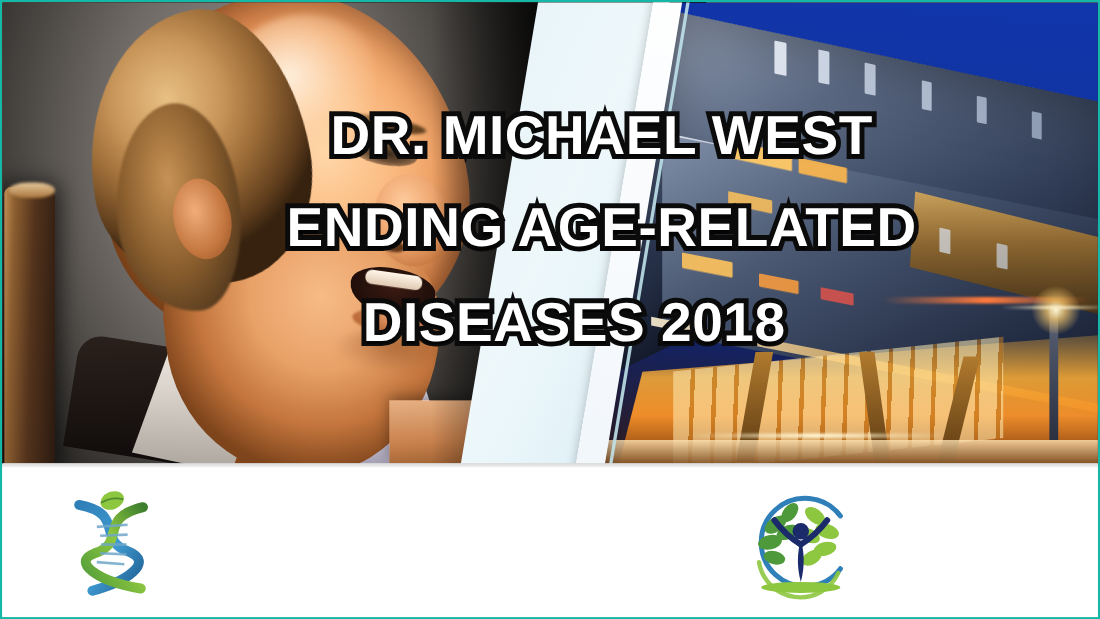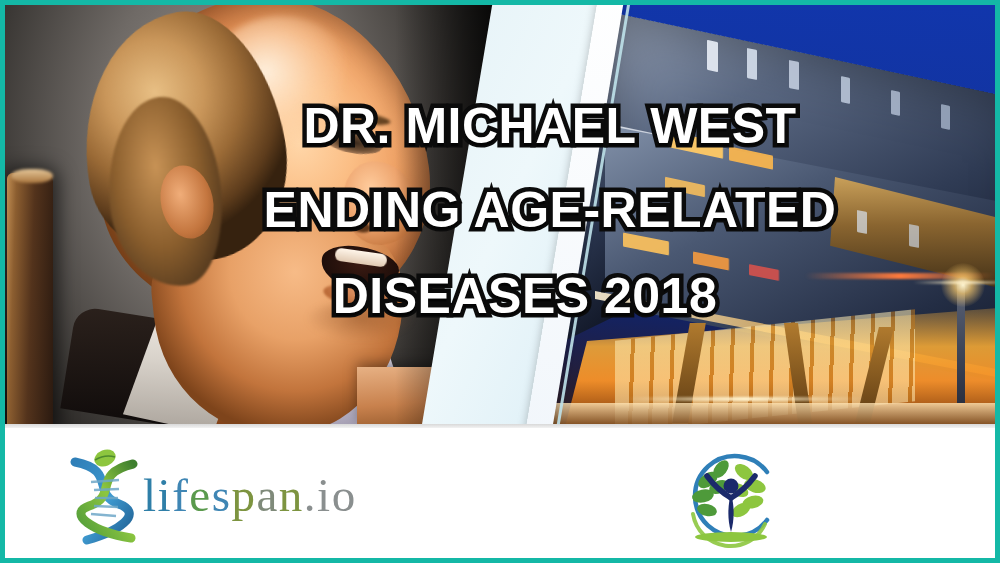--- a/index.html
+++ b/index.html
@@ -1,21 +1,21 @@
 <!DOCTYPE html>
 <html><head>
 <meta charset="utf-8">
 <title>Video Thumbnail</title>
 <style>
   html,body{margin:0;padding:0;background:#fff;}
   body{width:1000px;height:563px;overflow:hidden;
        font-family:"Liberation Sans",sans-serif;}
 
   .thumb{position:relative;width:1000px;height:563px;
-         box-sizing:border-box;border:5px solid #14b8a6;background:#fff;overflow:hidden;}
+         box-sizing:border-box;border:2px solid #14b8a6;background:#fff;overflow:hidden;}
 
   
   .photo-area{position:absolute;left:0;top:0;width:1000px;height:420px;overflow:hidden;
               background:#000;}
 
   
   .photo-left{position:absolute;left:0;top:0;width:640px;height:420px;overflow:hidden;
               background:#19110c;}
   .pl-wall{position:absolute;left:0;top:0;width:100%;height:100%;
            background:
@@ -314,23 +314,20 @@
       <g stroke="#6fa8c8" stroke-width="2.4" opacity=".85">
         <line x1="30" y1="34" x2="58" y2="32"></line>
         <line x1="33" y1="42" x2="58" y2="41"></line>
         <line x1="34" y1="50" x2="57" y2="50"></line>
         <line x1="33" y1="58" x2="57" y2="59"></line>
         <line x1="30" y1="66" x2="55" y2="68"></line>
       </g>
       <ellipse cx="44" cy="10" rx="11" ry="8" fill="#8dc63f" transform="rotate(-22 44 10)"></ellipse>
       <path d="M34 12 Q44 6 54 9" stroke="#4e8a2e" stroke-width="1.6" fill="none"></path>
     </svg>
-    <div class="ls-word">
-      <span class="c-a">l</span><span class="c-a">i</span><span class="c-c">f</span><span class="c-b">e</span><span class="c-c">s</span><span class="c-d">p</span><span class="c-e">a</span><span class="c-d">n</span><span class="c-f">.</span><span class="c-f">i</span><span class="c-f">o</span>
-    </div>
   </div>
 
   <div class="leaf-logo">
     <svg width="100" height="108" viewBox="0 0 100 108">
       <path d="M86 30 A40 40 0 1 0 86 78" fill="none" stroke="#2f7fb8" stroke-width="4.5" stroke-linecap="round"></path>
       <path d="M12 72 A38 38 0 0 0 84 82" fill="none" stroke="#8dc63f" stroke-width="4" stroke-linecap="round" opacity=".9"></path>
       <ellipse cx="50" cy="95" rx="36" ry="5" fill="#8dc63f"></ellipse>
       <g fill="#4e9a3a">
         <ellipse cx="27" cy="38" rx="11" ry="6.5" transform="rotate(-35 27 38)"></ellipse>
         <ellipse cx="22" cy="54" rx="11" ry="6.5" transform="rotate(-12 22 54)"></ellipse>

